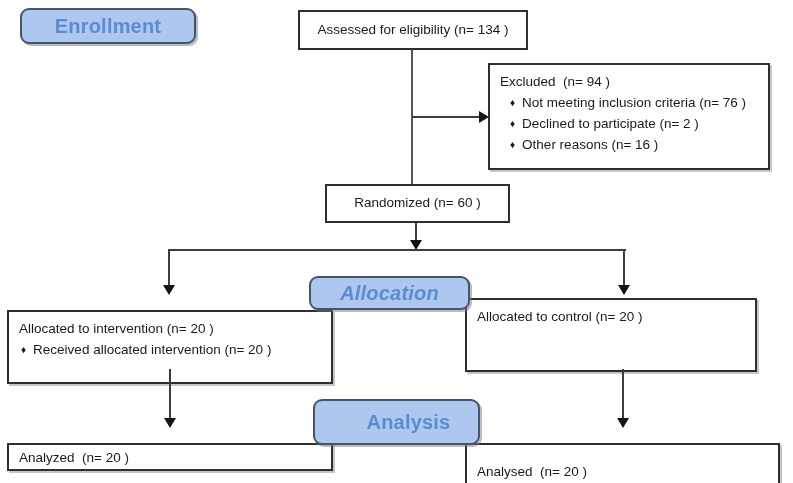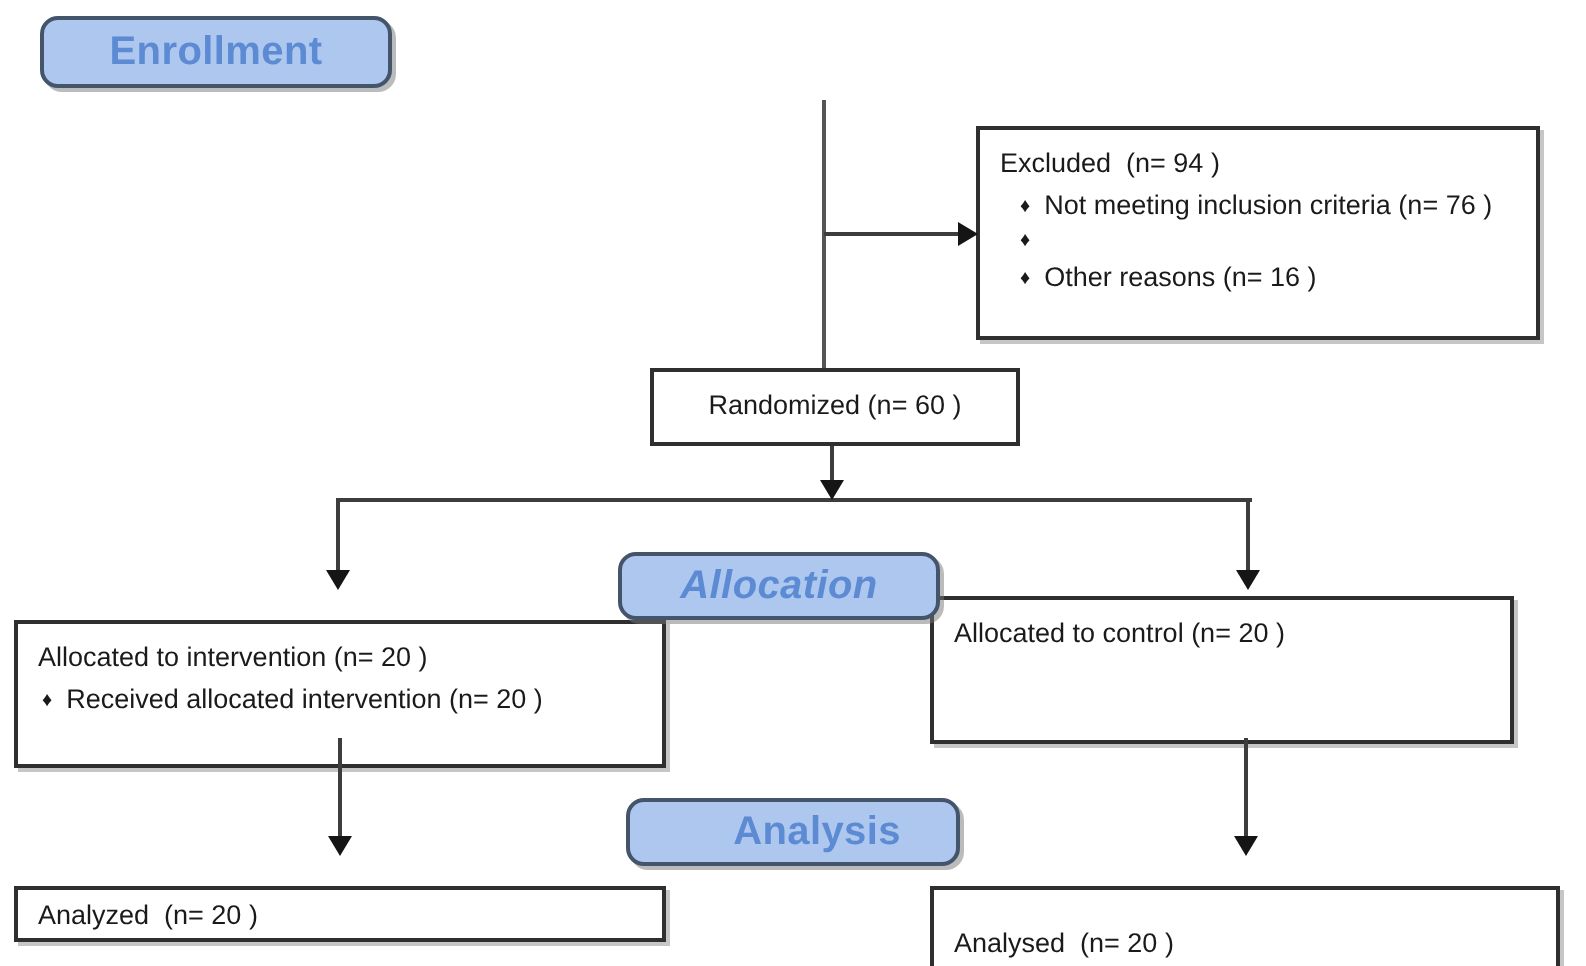--- a/index.html
+++ b/index.html
@@ -41,34 +41,38 @@
 </style>
 </head>
 <body>
 
 <div id="canvas">
 
   <div class="stage" style="left:20px; top:8px; width:176px; height:36px;">
     <span class="txt">Enrollment</span>
   </div>
 
+  <div class="box center plain" style="left:298px; top:10px; width:230px; height:40px;">
+    <span class="txt">Assessed for eligibility (n= 134 )</span>
+  </div>
 
   <div class="line" style="left:411px; top:50px; width:2px; height:134px; background:#555;"></div>
 
   <div class="line" style="left:412px; top:116px; width:67px; height:2px;"></div>
   <div class="arrow-right" style="left:479px; top:111px;"></div>
 
   <div class="box pad" style="left:488px; top:63px; width:282px; height:107px;">
     <div class="txt">Excluded  (n= 94 )</div>
     <div class="bullet-row indent">
       <span class="bullet">♦</span>
       <span class="txt">Not meeting inclusion criteria (n= 76 )</span>
     </div>
     <div class="bullet-row indent">
       <span class="bullet">♦</span>
+      <span class="txt">Declined to participate (n= 2 )</span>
     </div>
     <div class="bullet-row indent">
       <span class="bullet">♦</span>
       <span class="txt">Other reasons (n= 16 )</span>
     </div>
   </div>
 
   <div class="box center plain" style="left:325px; top:184px; width:185px; height:39px;">
     <span class="txt">Randomized (n= 60 )</span>
   </div>
@@ -99,21 +103,21 @@
   <div class="box pad z1" style="left:465px; top:283px; width:292px; height:74px;">
     <div class="txt">Allocated to control (n= 20 )</div>
   </div>
 
   <div class="line" style="left:169px; top:369px; width:2px; height:51px;"></div>
   <div class="arrow-down" style="left:164px; top:418px;"></div>
 
   <div class="line" style="left:622px; top:369px; width:2px; height:51px;"></div>
   <div class="arrow-down" style="left:617px; top:418px;"></div>
 
-  <div class="stage" style="left:313px; top:399px; width:167px; height:34px;padding-left:24px;">
+  <div class="stage" style="left:313px; top:399px; width:167px; height:46px;padding-left:24px;">
     <span class="txt">Analysis</span>
   </div>
 
   <div class="box z1" style="left:7px; top:428px; width:326px; height:28px; display:flex; align-items:flex-end; padding:0 10px;">
     <span class="txt">Analyzed  (n= 20 )</span>
   </div>
 
   <div class="box z1" style="left:465px; top:428px; width:315px; height:42px; display:flex; align-items:flex-end; padding:0 10px;">
     <span class="txt">Analysed  (n= 20 )</span>
   </div>

